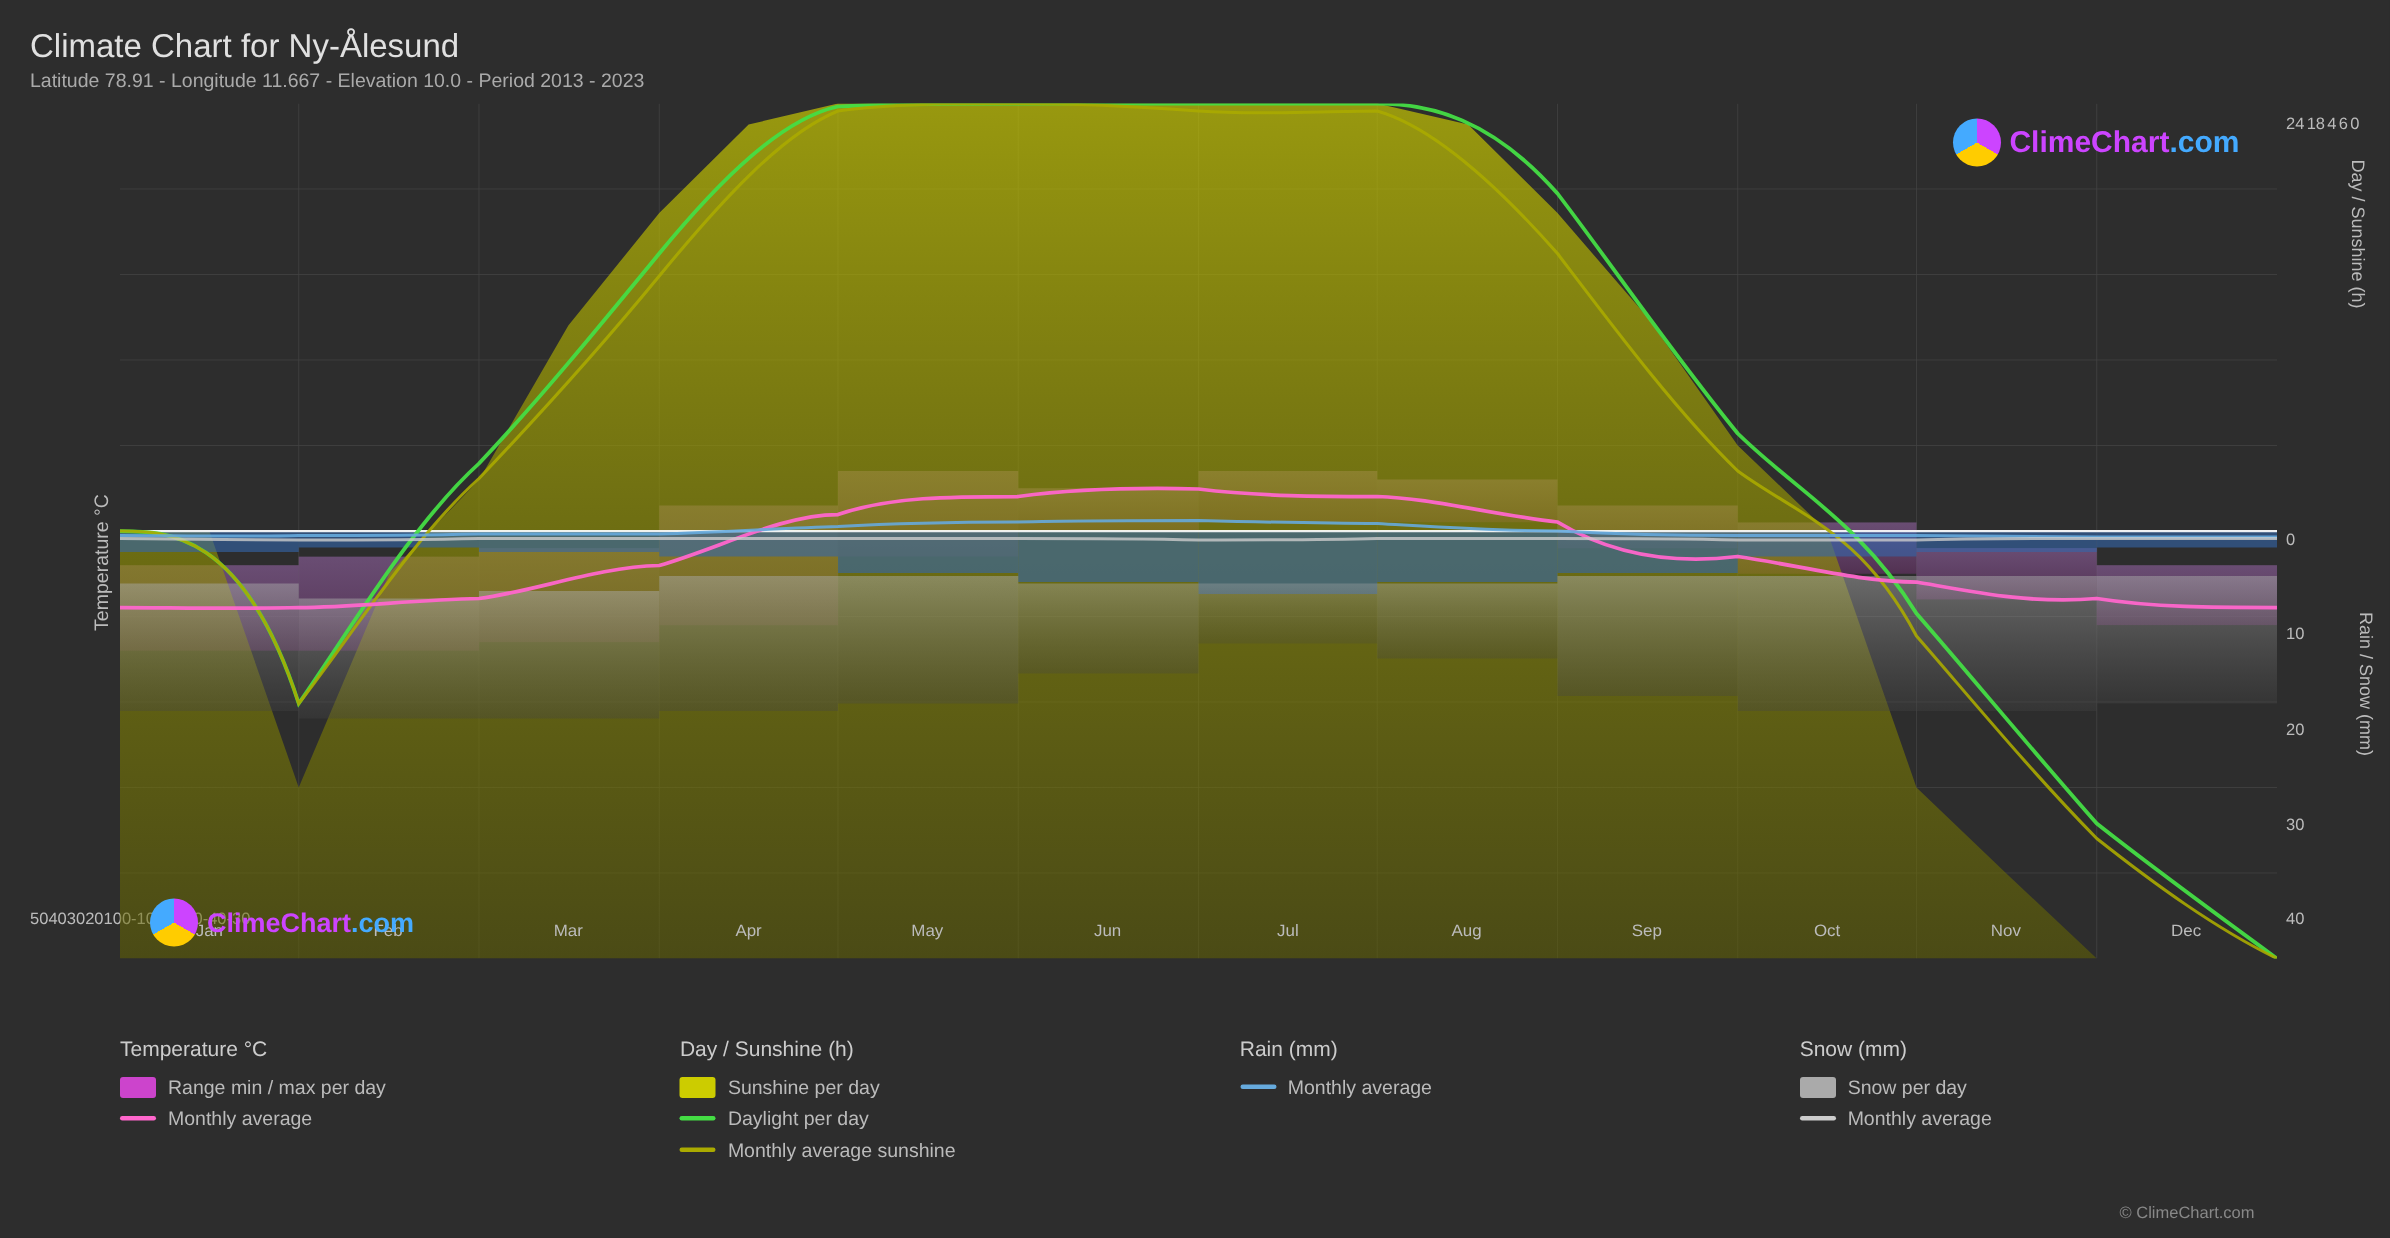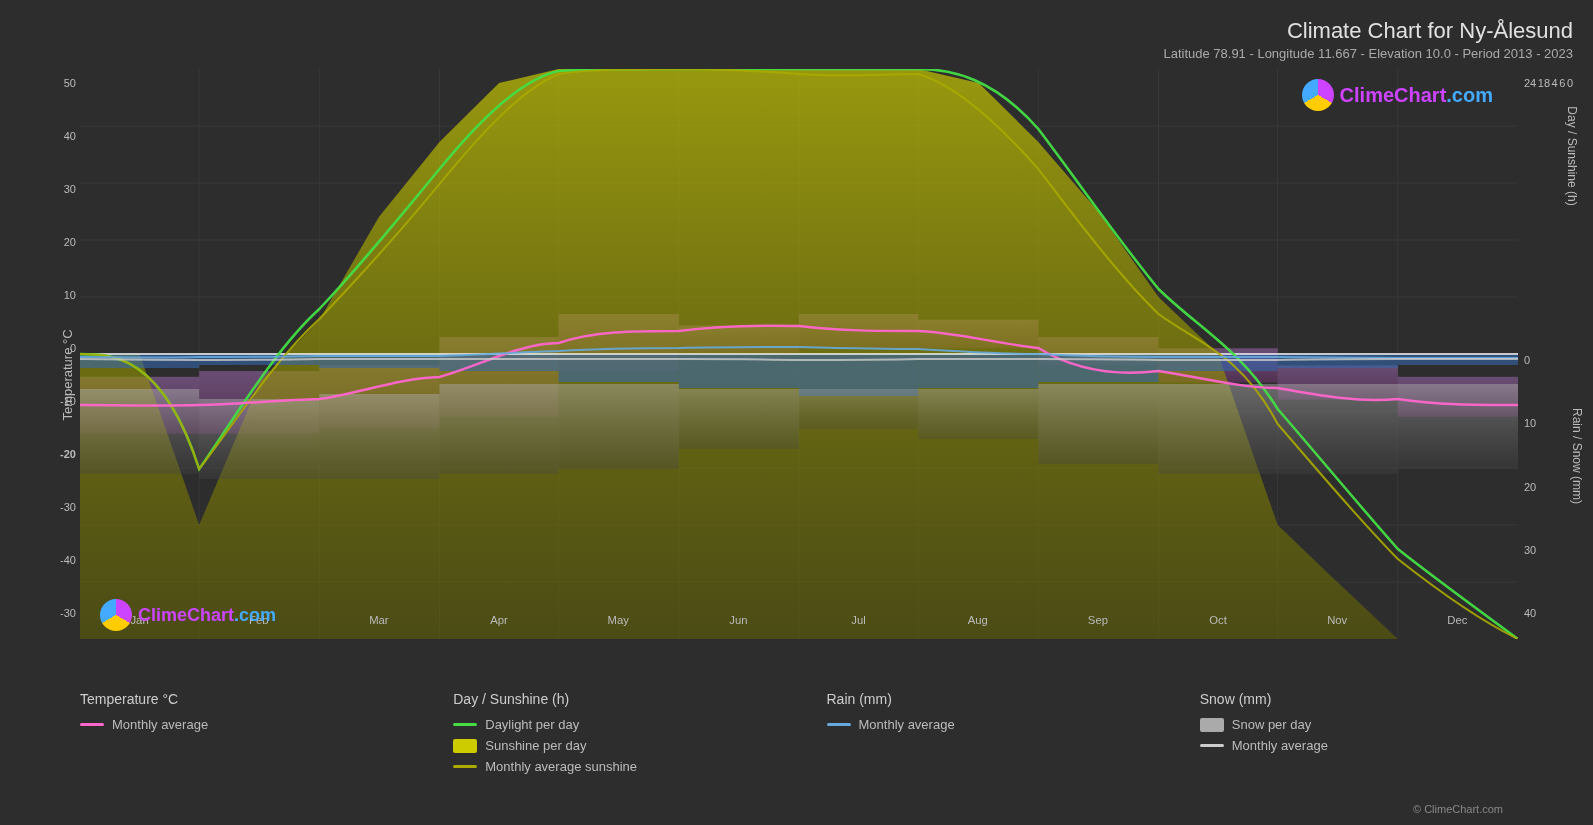--- a/index.html
+++ b/index.html
@@ -12,21 +12,21 @@
       color: #ccc;
     }
     .main-container {
       width: 1593px;
       height: 825px;
       display: flex;
       flex-direction: column;
       padding: 10px 20px 10px 20px;
     }
     .header {
-      text-align: right;
+      text-align: left;
       padding: 8px 0 4px 0;
     }
     .header h1 {
       color: #e0e0e0;
       font-size: 22px;
       font-weight: normal;
     }
     .header .subtitle {
       color: #aaa;
       font-size: 13px;
@@ -118,21 +118,21 @@
 <body>
 
 <div class="main-container">
   <div class="header">
     <h1>Climate Chart for Ny-Ålesund</h1>
     <div class="subtitle">Latitude 78.91 - Longitude 11.667 - Elevation 10.0 - Period 2013 - 2023</div>
   </div>
 
   <div class="chart-area">
 
-    <div style="position:absolute;left:0;top:0;width:60px;height:570px;display:flex;flex-direction:column;justify-content:space-between;align-items:flex-end;padding:8px 4px 20px 0;">
+    <div style="position:absolute;left:0;top:0;width:60px;height:570px;display:flex;flex-direction:row;justify-content:space-between;align-items:flex-end;padding:8px 4px 20px 0;">
       <span class="axis-tick" style="font-size:11px;color:#bbb;">50</span>
       <span class="axis-tick" style="font-size:11px;color:#bbb;">40</span>
       <span class="axis-tick" style="font-size:11px;color:#bbb;">30</span>
       <span class="axis-tick" style="font-size:11px;color:#bbb;">20</span>
       <span class="axis-tick" style="font-size:11px;color:#bbb;">10</span>
       <span class="axis-tick" style="font-size:11px;color:#bbb;">0</span>
       <span class="axis-tick" style="font-size:11px;color:#bbb;">-10</span>
       <span class="axis-tick" style="font-size:11px;color:#bbb;font-weight:bold;">-20</span>
       <span class="axis-tick" style="font-size:11px;color:#bbb;">-30</span>
       <span class="axis-tick" style="font-size:11px;color:#bbb;">-40</span>
@@ -323,36 +323,40 @@
         <span style="color:#cc44ff;">ClimeChart</span><span style="color:#44aaff;">.com</span>
       </span>
     </div>
   </div>
 
   <div class="legend-area">
 
     <div class="legend-col">
       <h4>Temperature °C</h4>
       <div class="legend-item">
+        <div class="legend-swatch" style="background:#cc44cc;"></div>
+        <span>Range min / max per day</span>
+      </div>
+      <div class="legend-item">
         <div class="legend-line" style="background:#ff66cc;"></div>
         <span>Monthly average</span>
       </div>
     </div>
 
     <div class="legend-col">
       <h4>Day / Sunshine (h)</h4>
       <div class="legend-item">
+        <div class="legend-swatch" style="background:#cccc00;"></div>
+        <span>Sunshine per day</span>
+      </div>
+      <div class="legend-item">
         <div class="legend-line" style="background:#44dd44;"></div>
         <span>Daylight per day</span>
       </div>
       <div class="legend-item">
-        <div class="legend-swatch" style="background:#cccc00;"></div>
-        <span>Sunshine per day</span>
-      </div>
-      <div class="legend-item">
         <div class="legend-line" style="background:#aaaa00;"></div>
         <span>Monthly average sunshine</span>
       </div>
     </div>
 
     <div class="legend-col">
       <h4>Rain (mm)</h4>
       <div class="legend-item">
         <div class="legend-line" style="background:#66aadd;"></div>
         <span>Monthly average</span>

